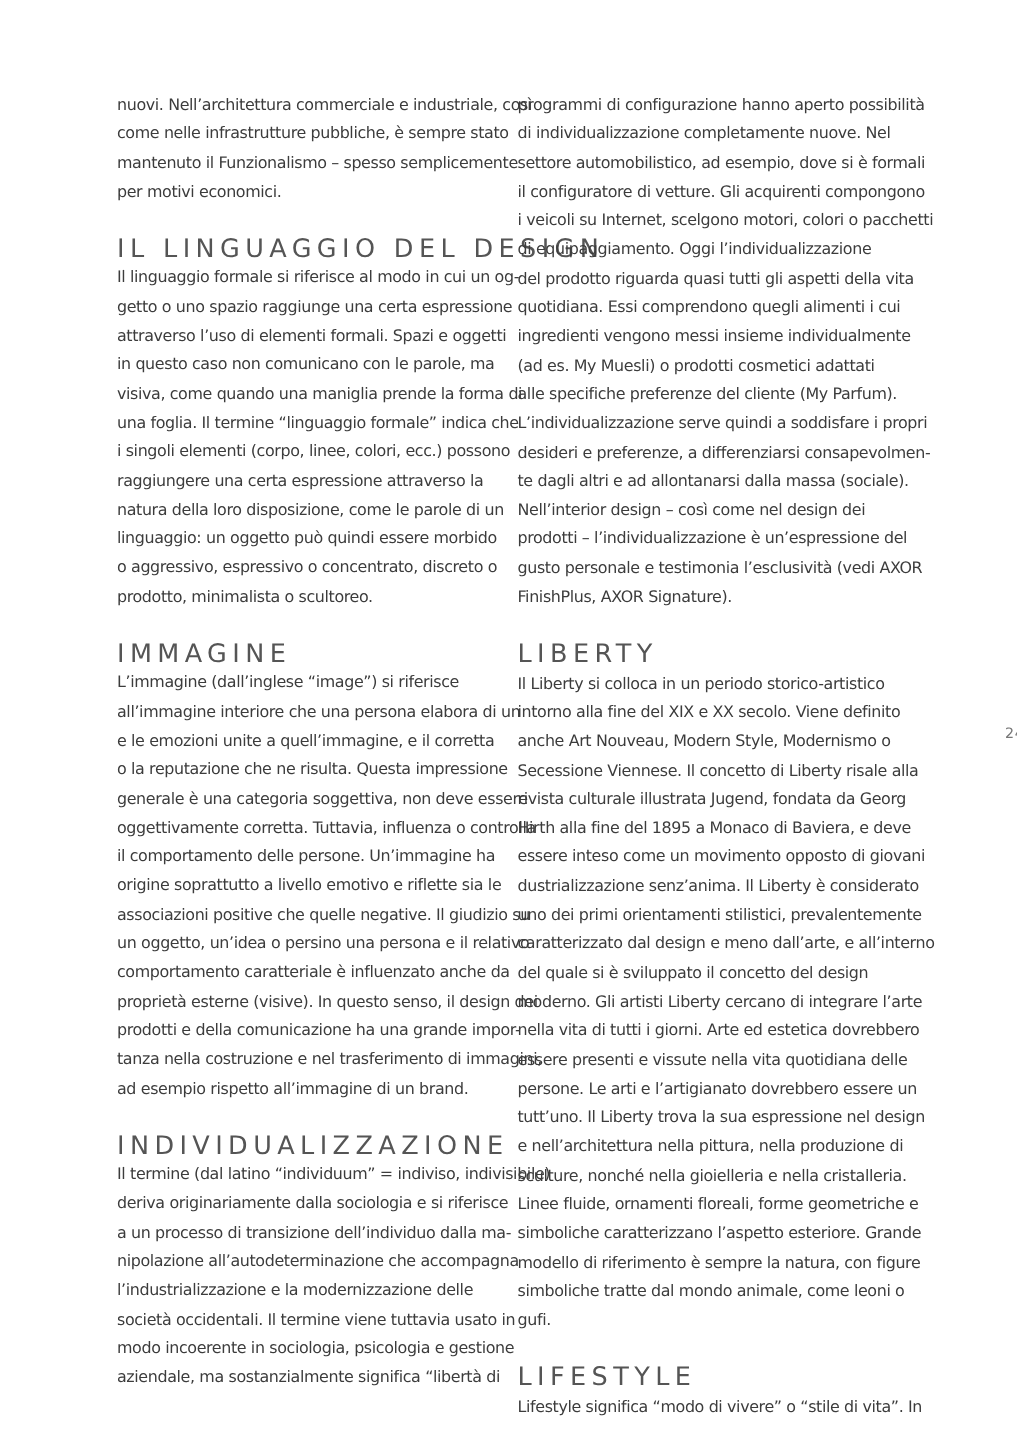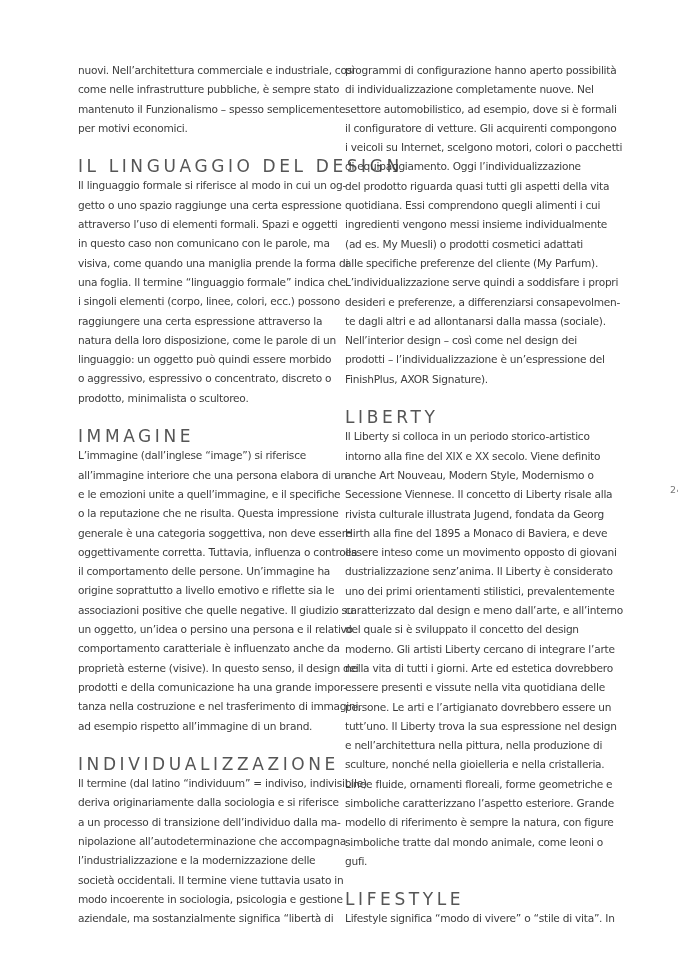--- a/index.html
+++ b/index.html
@@ -40,21 +40,21 @@
         <span class="line">linguaggio: un oggetto può quindi essere morbido</span>
         <span class="line">o aggressivo, espressivo o concentrato, discreto o</span>
         <span class="line">prodotto, minimalista o scultoreo.</span>
       </div>
   </div>
   <div>
     <span class="heading">IMMAGINE</span>
     <div>
         <span class="line">L’immagine (dall’inglese “image”) si riferisce</span>
         <span class="line">all’immagine interiore che una persona elabora di un</span>
-        <span class="line">e le emozioni unite a quell’immagine, e il specifiche</span>
+        <span class="line">e le emozioni unite a quell’immagine, e il corretta</span>
         <span class="line">o la reputazione che ne risulta. Questa impressione</span>
         <span class="line">generale è una categoria soggettiva, non deve essere</span>
         <span class="line">oggettivamente corretta. Tuttavia, influenza o controlla</span>
         <span class="line">il comportamento delle persone. Un’immagine ha</span>
         <span class="line">origine soprattutto a livello emotivo e riflette sia le</span>
         <span class="line">associazioni positive che quelle negative. Il giudizio su</span>
         <span class="line">un oggetto, un’idea o persino una persona e il relativo</span>
         <span class="line">comportamento caratteriale è influenzato anche da</span>
         <span class="line">proprietà esterne (visive). In questo senso, il design dei</span>
         <span class="line">prodotti e della comunicazione ha una grande impor-</span>
@@ -88,20 +88,21 @@
       <span class="line">del prodotto riguarda quasi tutti gli aspetti della vita</span>
       <span class="line">quotidiana. Essi comprendono quegli alimenti i cui</span>
       <span class="line">ingredienti vengono messi insieme individualmente</span>
       <span class="line">(ad es. My Muesli) o prodotti cosmetici adattati</span>
       <span class="line">alle specifiche preferenze del cliente (My Parfum).</span>
       <span class="line">L’individualizzazione serve quindi a soddisfare i propri</span>
       <span class="line">desideri e preferenze, a differenziarsi consapevolmen-</span>
       <span class="line">te dagli altri e ad allontanarsi dalla massa (sociale).</span>
       <span class="line">Nell’interior design – così come nel design dei</span>
       <span class="line">prodotti – l’individualizzazione è un’espressione del</span>
+      <span class="line">gusto personale e testimonia l’esclusività (vedi AXOR</span>
       <span class="line">FinishPlus, AXOR Signature).</span>
     </div>
   <div>
     <span class="heading">LIBERTY</span>
     <div>
         <span class="line">Il Liberty si colloca in un periodo storico-artistico</span>
         <span class="line">intorno alla fine del XIX e XX secolo. Viene definito</span>
         <span class="line">anche Art Nouveau, Modern Style, Modernismo o</span>
         <span class="line">Secessione Viennese. Il concetto di Liberty risale alla</span>
         <span class="line">rivista culturale illustrata Jugend, fondata da Georg</span>

